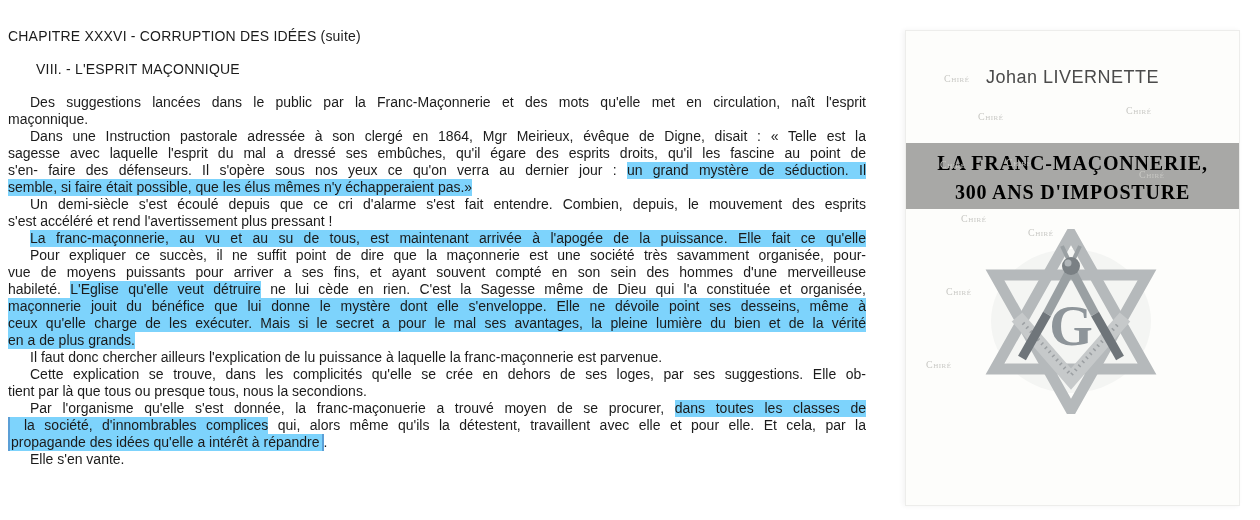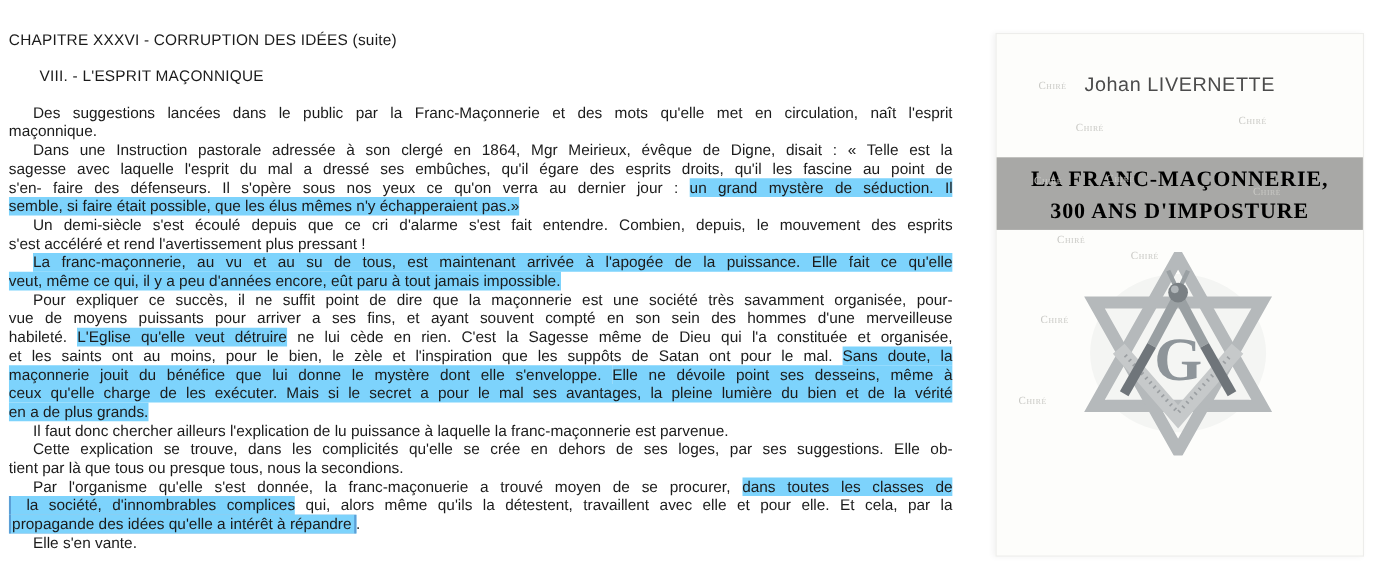--- a/index.html
+++ b/index.html
@@ -44,25 +44,23 @@
   <div class="doc-lines">
       <div class="line j ind"><span>Des suggestions lancées dans le public par la Franc-Maçonnerie et des mots qu'elle met en circulation, naît l'esprit</span></div>
       <div class="line"><span>maçonnique.</span></div>
       <div class="line j ind"><span>Dans une Instruction pastorale adressée à son clergé en 1864, Mgr Meirieux, évêque de Digne, disait : « Telle est la</span></div>
       <div class="line j"><span>sagesse avec laquelle l'esprit du mal a dressé ses embûches, qu'il égare des esprits droits, qu'il les fascine au point de</span></div>
       <div class="line j"><span>s'en- faire des défenseurs. Il s'opère sous nos yeux ce qu'on verra au dernier jour : </span><mark>un grand mystère de séduction. Il</mark></div>
       <div class="line"><mark>semble, si faire était possible, que les élus mêmes n'y échapperaient pas.»</mark></div>
       <div class="line j ind"><span>Un demi-siècle s'est écoulé depuis que ce cri d'alarme s'est fait entendre. Combien, depuis, le mouvement des esprits</span></div>
       <div class="line"><span>s'est accéléré et rend l'avertissement plus pressant !</span></div>
       <div class="line j ind"><mark>La franc-maçonnerie, au vu et au su de tous, est maintenant arrivée à l'apogée de la puissance. Elle fait ce qu'elle</mark></div>
-      <div class="line"><mark>veut, même ce qui, il y a peu d'années encore, eût paru à tout jamais impossible.</mark></div>
       <div class="line j ind"><span>Pour expliquer ce succès, il ne suffit point de dire que la maçonnerie est une société très savamment organisée, pour-</span></div>
       <div class="line j"><span>vue de moyens puissants pour arriver a ses fins, et ayant souvent compté en son sein des hommes d'une merveilleuse</span></div>
       <div class="line j"><span>habileté. </span><mark>L'Eglise qu'elle veut détruire</mark><span> ne lui cède en rien. C'est la Sagesse même de Dieu qui l'a constituée et organisée,</span></div>
-      <div class="line j"><span>et les saints ont au moins, pour le bien, le zèle et l'inspiration que les suppôts de Satan ont pour le mal. </span><mark>Sans doute, la</mark></div>
       <div class="line j"><mark>maçonnerie jouit du bénéfice que lui donne le mystère dont elle s'enveloppe. </mark><mark>Elle ne dévoile point ses desseins, même à</mark></div>
       <div class="line j"><mark>ceux qu'elle charge de les exécuter. Mais si le secret a pour le mal ses avantages, la pleine lumière du bien et de la vérité</mark></div>
       <div class="line"><mark>en a de plus grands.</mark></div>
       <div class="line ind"><span>Il faut donc chercher ailleurs l'explication de lu puissance à laquelle la franc-maçonnerie est parvenue.</span></div>
       <div class="line j ind"><span>Cette explication se trouve, dans les complicités qu'elle se crée en dehors de ses loges, par ses suggestions. Elle ob-</span></div>
       <div class="line"><span>tient par là que tous ou presque tous, nous la secondions.</span></div>
       <div class="line j ind"><span>Par l'organisme qu'elle s'est donnée, la franc-maçonuerie a trouvé moyen de se procurer, </span><mark>dans toutes les classes de</mark></div>
       <div class="line j"><mark class="b-tl">la société, d'innombrables complices</mark><span> qui, alors même qu'ils la détestent, travaillent avec elle et pour elle. Et cela, par la</span></div>
       <div class="line"><mark class="b-box">propagande des idées qu'elle a intérêt à répandre</mark><span>.</span></div>
       <div class="line ind"><span>Elle s'en vante.</span></div>

